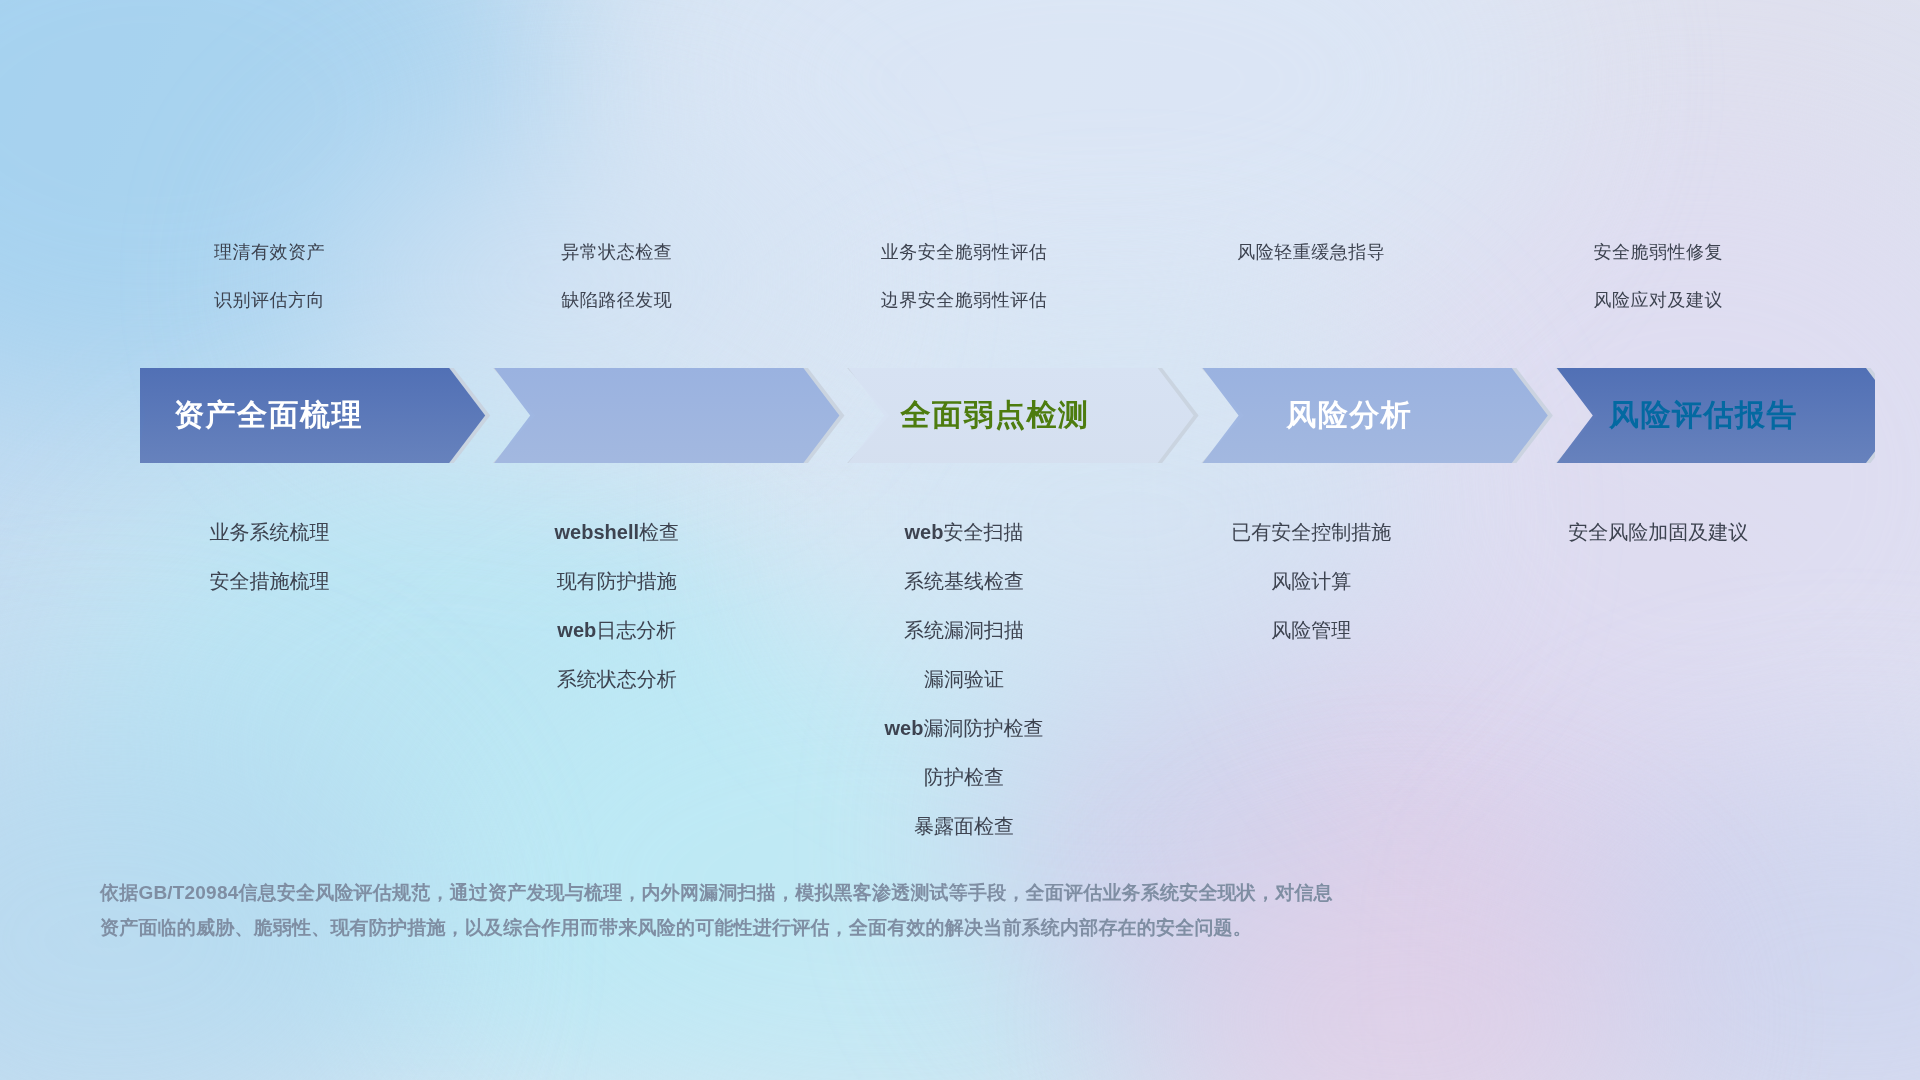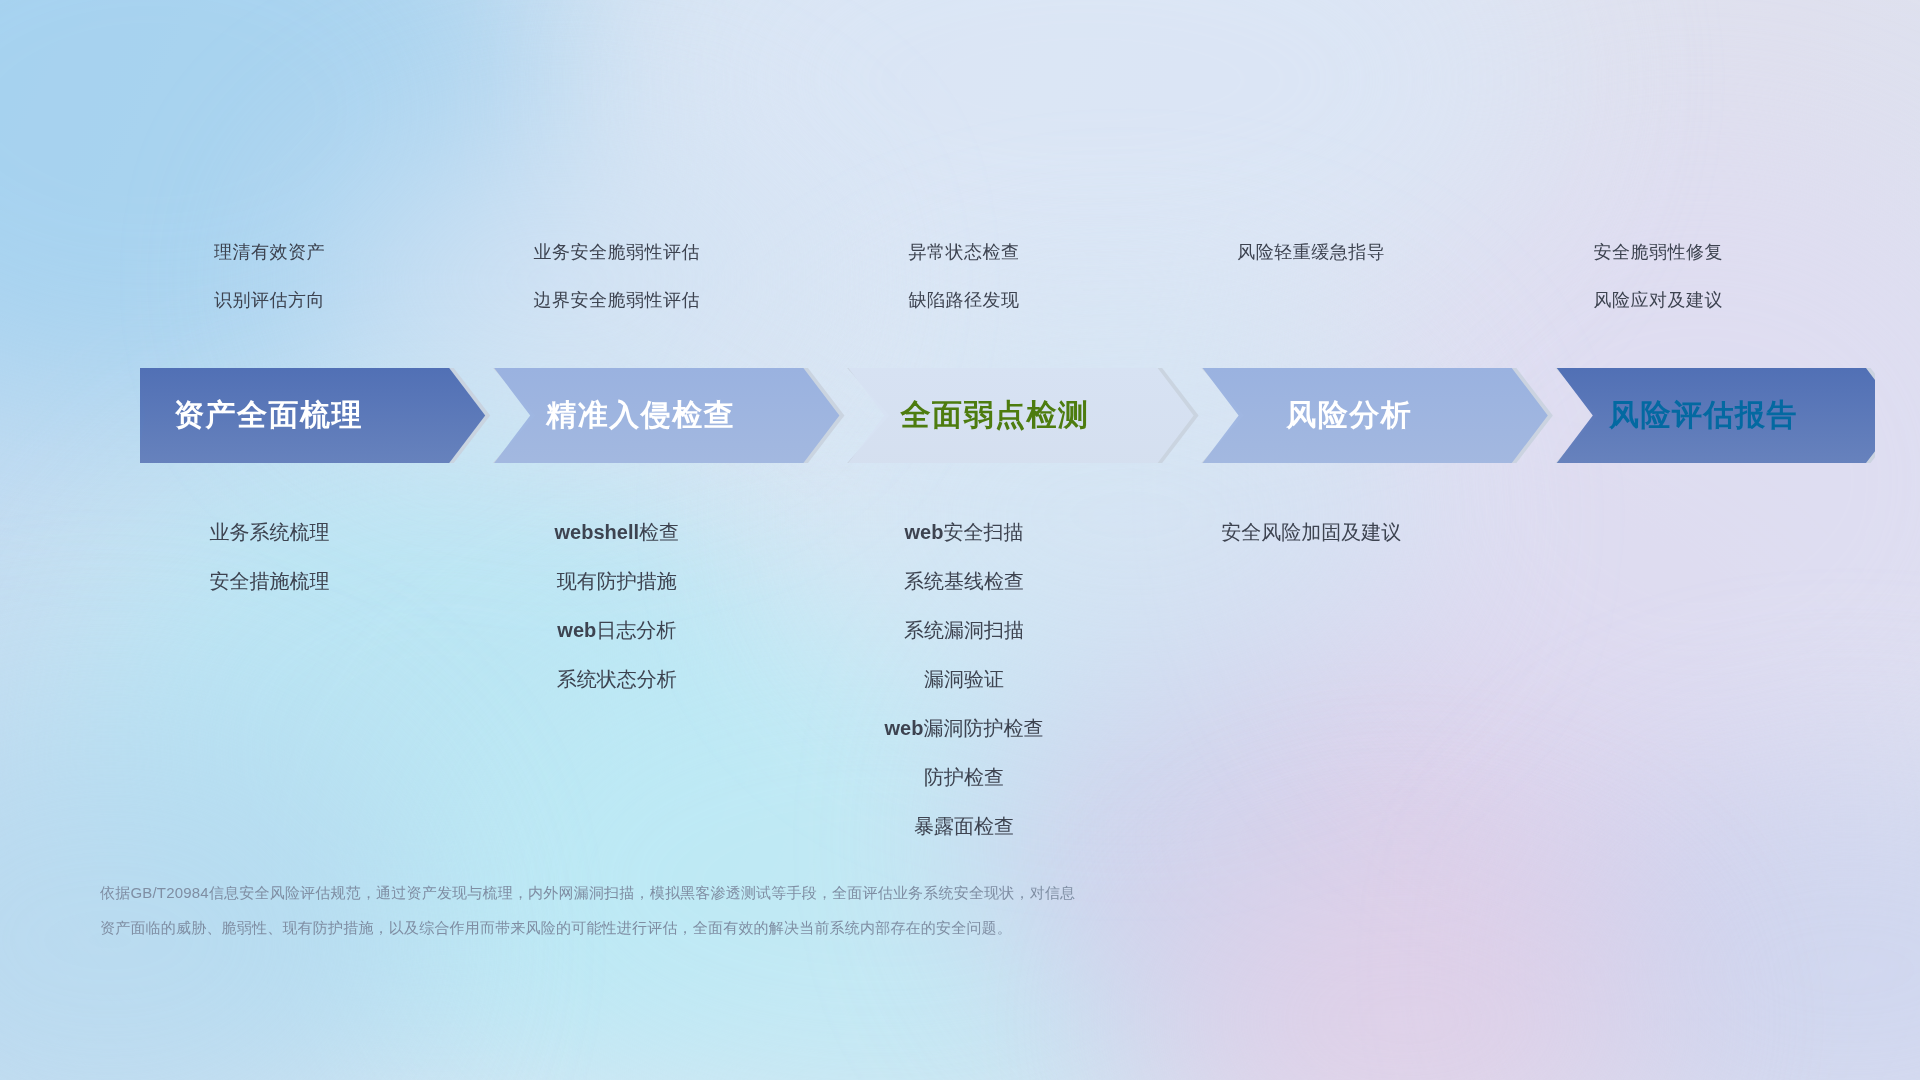--- a/index.html
+++ b/index.html
@@ -122,23 +122,24 @@
   .col-bottom .bline { white-space: nowrap; }
   .col-bottom .bline b { font-weight: bold; }
 
   
   .footer {
     position: absolute;
     left: 100px;
     top: 875px;
     width: 1520px;
     color: #7f8ea3;
-    font-size: 15px;
+    font-size: 19px;
     line-height: 35px;
     letter-spacing: .2px;
+    font-weight: bold;
   }
   .footer .fline { white-space: nowrap; }
 </style>
 </head>
 <body>
 
 <div id="stage">
 
   <div class="bg-layer bg-base"></div>
   <div class="bg-layer">
@@ -156,26 +157,26 @@
   </div>
 
   <div class="content">
 
     <div class="top-row" id="top-row">
         <div class="col-top" style="width: 347.2px;">
           <div class="tline">理清有效资产</div>
           <div class="tline">识别评估方向</div>
         </div>
         <div class="col-top" style="width: 347.2px;">
+          <div class="tline">异常状态检查</div>
+          <div class="tline">缺陷路径发现</div>
+        </div>
+        <div class="col-top" style="width: 347.2px;">
           <div class="tline">业务安全脆弱性评估</div>
           <div class="tline">边界安全脆弱性评估</div>
-        </div>
-        <div class="col-top" style="width: 347.2px;">
-          <div class="tline">异常状态检查</div>
-          <div class="tline">缺陷路径发现</div>
         </div>
         <div class="col-top" style="width: 347.2px;">
           <div class="tline">风险轻重缓急指导</div>
         </div>
         <div class="col-top" style="width: 347.2px;">
           <div class="tline">安全脆弱性修复</div>
           <div class="tline">风险应对及建议</div>
         </div>
       </div>
 
@@ -209,21 +210,20 @@
           <polygon points="354.2,0 663.4,0 699.4,47.5 663.4,95 354.2,95 390.2,47.5" fill="url(#grad1)"></polygon>
           <polygon points="705.4,-2 1020.5999999999999,-2 1058.6,47.5 1020.5999999999999,97 705.4,97 749.4,47.5" fill="#c9d2de" opacity="0.9"></polygon>
           <polygon points="708.4,0 1017.5999999999999,0 1053.6,47.5 1017.5999999999999,95 708.4,95 744.4,47.5" fill="url(#grad2)"></polygon>
           <polygon points="1059.6,-2 1374.8,-2 1412.8,47.5 1374.8,97 1059.6,97 1103.6,47.5" fill="#c9d2de" opacity="0.9"></polygon>
           <polygon points="1062.6,0 1371.8,0 1407.8,47.5 1371.8,95 1062.6,95 1098.6,47.5" fill="url(#grad3)"></polygon>
           <polygon points="1413.8,-2 1729,-2 1767,47.5 1729,97 1413.8,97 1457.8,47.5" fill="#c9d2de" opacity="0.9"></polygon>
           <polygon points="1416.8,0 1726,0 1762,47.5 1726,95 1416.8,95 1452.8,47.5" fill="url(#grad4)"></polygon>
         </svg>
       <div class="banner-labels" id="banner-labels">
           <div class="arrow-label" style="position: absolute; left: 0px; top: 0px; width: 345.2px; color: rgb(255, 255, 255);">资产全面梳理</div>
-          <div class="arrow-label" style="position: absolute; left: 390.2px; top: 0px; width: 309.2px; color: rgb(255, 255, 255);">精准入侵检查</div>
           <div class="arrow-label" style="position: absolute; left: 744.4px; top: 0px; width: 309.2px; color: #4d7c0f;">全面弱点检测</div>
           <div class="arrow-label" style="position: absolute; left: 1098.6px; top: 0px; width: 309.2px; color: rgb(255, 255, 255);">风险分析</div>
           <div class="arrow-label" style="position: absolute; left: 1452.8px; top: 0px; width: 309.2px; color: #0369a1;">风险评估报告</div>
         </div>
     </div>
 
     <div class="bottom-row" id="bottom-row">
         <div class="col-bottom" style="width: 347.2px;">
           <div class="bline">业务系统梳理</div>
           <div class="bline">安全措施梳理</div>
@@ -237,20 +237,25 @@
         <div class="col-bottom" style="width: 347.2px;">
           <div class="bline"><b>web</b>安全扫描</div>
           <div class="bline">系统基线检查</div>
           <div class="bline">系统漏洞扫描</div>
           <div class="bline">漏洞验证</div>
           <div class="bline"><b>web</b>漏洞防护检查</div>
           <div class="bline">防护检查</div>
           <div class="bline">暴露面检查</div>
         </div>
         <div class="col-bottom" style="width: 347.2px;">
+          <div class="bline">已有安全控制措施</div>
+          <div class="bline">风险计算</div>
+          <div class="bline">风险管理</div>
+        </div>
+        <div class="col-bottom" style="width: 347.2px;">
           <div class="bline">安全风险加固及建议</div>
         </div>
       </div>
 
     <div class="footer">
       <div class="fline">依据GB/T20984信息安全风险评估规范，通过资产发现与梳理，内外网漏洞扫描，模拟黑客渗透测试等手段，全面评估业务系统安全现状，对信息</div>
       <div class="fline">资产面临的威胁、脆弱性、现有防护措施，以及综合作用而带来风险的可能性进行评估，全面有效的解决当前系统内部存在的安全问题。</div>
     </div>
 
   </div>

